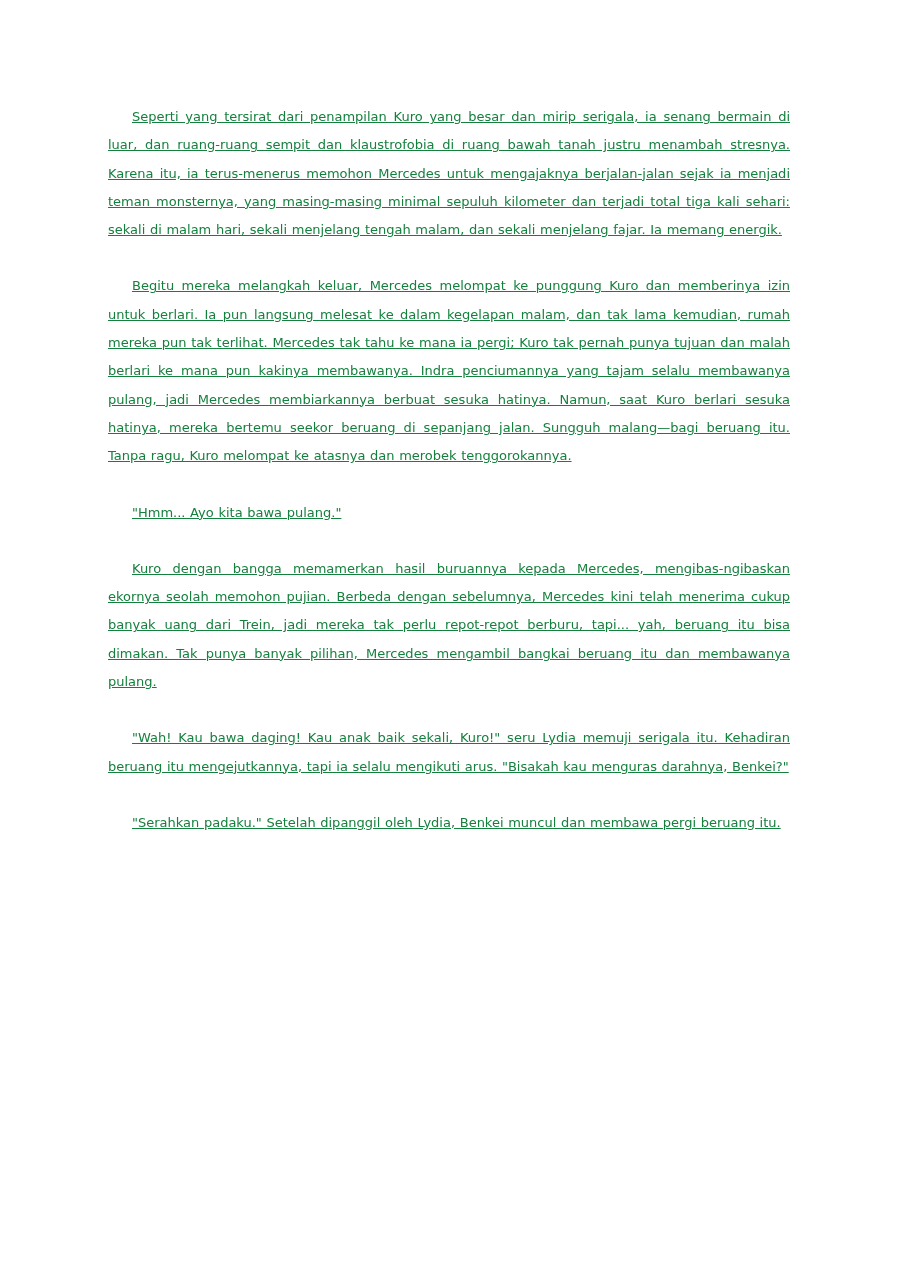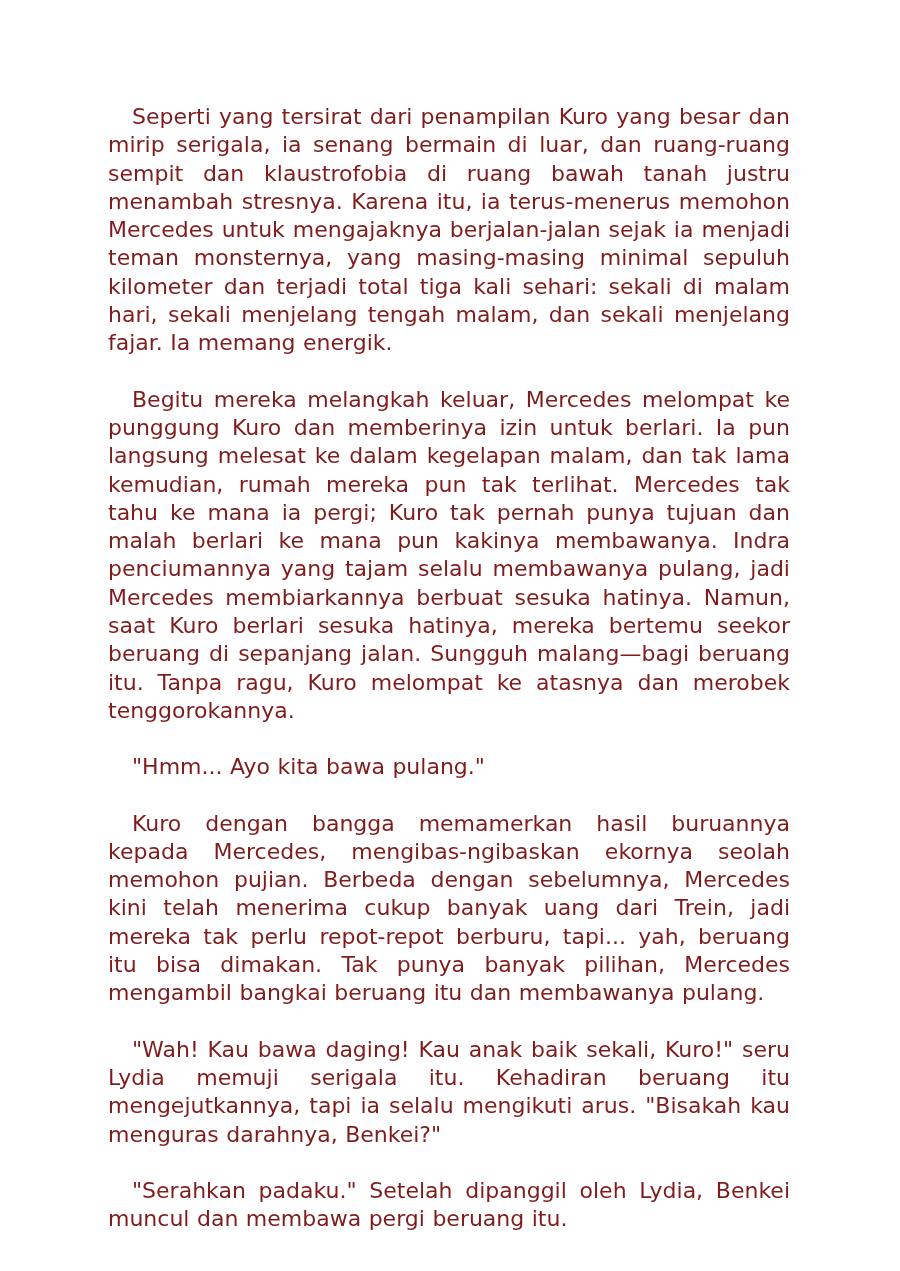--- a/index.html
+++ b/index.html
@@ -16,26 +16,27 @@
   .page {
     box-sizing: border-box;
     width: 900px;
     height: 1271px;
     padding: 103px 110px 0 108px;
     background: #ffffff;
   }
   .page p {
     margin: 0 0 28px 0;
     font-family: "DejaVu Sans", "Liberation Sans", sans-serif;
-    font-size: 22px;
+    font-size: 13px;
     line-height: 28.3px;
-    color: #7f1d1d;
+    color: #15803d;
     text-align: justify;
     text-indent: 24px;
     word-spacing: 0.5px;
+    text-decoration: underline;
   }
 </style>
 </head>
 <body>
 
 <div class="page">
   <p>Seperti yang tersirat dari penampilan Kuro yang besar dan mirip serigala, ia senang bermain di luar, dan ruang-ruang sempit dan klaustrofobia di ruang bawah tanah justru menambah stresnya. Karena itu, ia terus-menerus memohon Mercedes untuk mengajaknya berjalan-jalan sejak ia menjadi teman monsternya, yang masing-masing minimal sepuluh kilometer dan terjadi total tiga kali sehari: sekali di malam hari, sekali menjelang tengah malam, dan sekali menjelang fajar. Ia memang energik.</p>
   <p>Begitu mereka melangkah keluar, Mercedes melompat ke punggung Kuro dan memberinya izin untuk berlari. Ia pun langsung melesat ke dalam kegelapan malam, dan tak lama kemudian, rumah mereka pun tak terlihat. Mercedes tak tahu ke mana ia pergi; Kuro tak pernah punya tujuan dan malah berlari ke mana pun kakinya membawanya. Indra penciumannya yang tajam selalu membawanya pulang, jadi Mercedes membiarkannya berbuat sesuka hatinya. Namun, saat Kuro berlari sesuka hatinya, mereka bertemu seekor beruang di sepanjang jalan. Sungguh malang—bagi beruang itu. Tanpa ragu, Kuro melompat ke atasnya dan merobek tenggorokannya.</p>
   <p>"Hmm... Ayo kita bawa pulang."</p>
   <p>Kuro dengan bangga memamerkan hasil buruannya kepada Mercedes, mengibas-ngibaskan ekornya seolah memohon pujian. Berbeda dengan sebelumnya, Mercedes kini telah menerima cukup banyak uang dari Trein, jadi mereka tak perlu repot-repot berburu, tapi... yah, beruang itu bisa dimakan. Tak punya banyak pilihan, Mercedes mengambil bangkai beruang itu dan membawanya pulang.</p>

